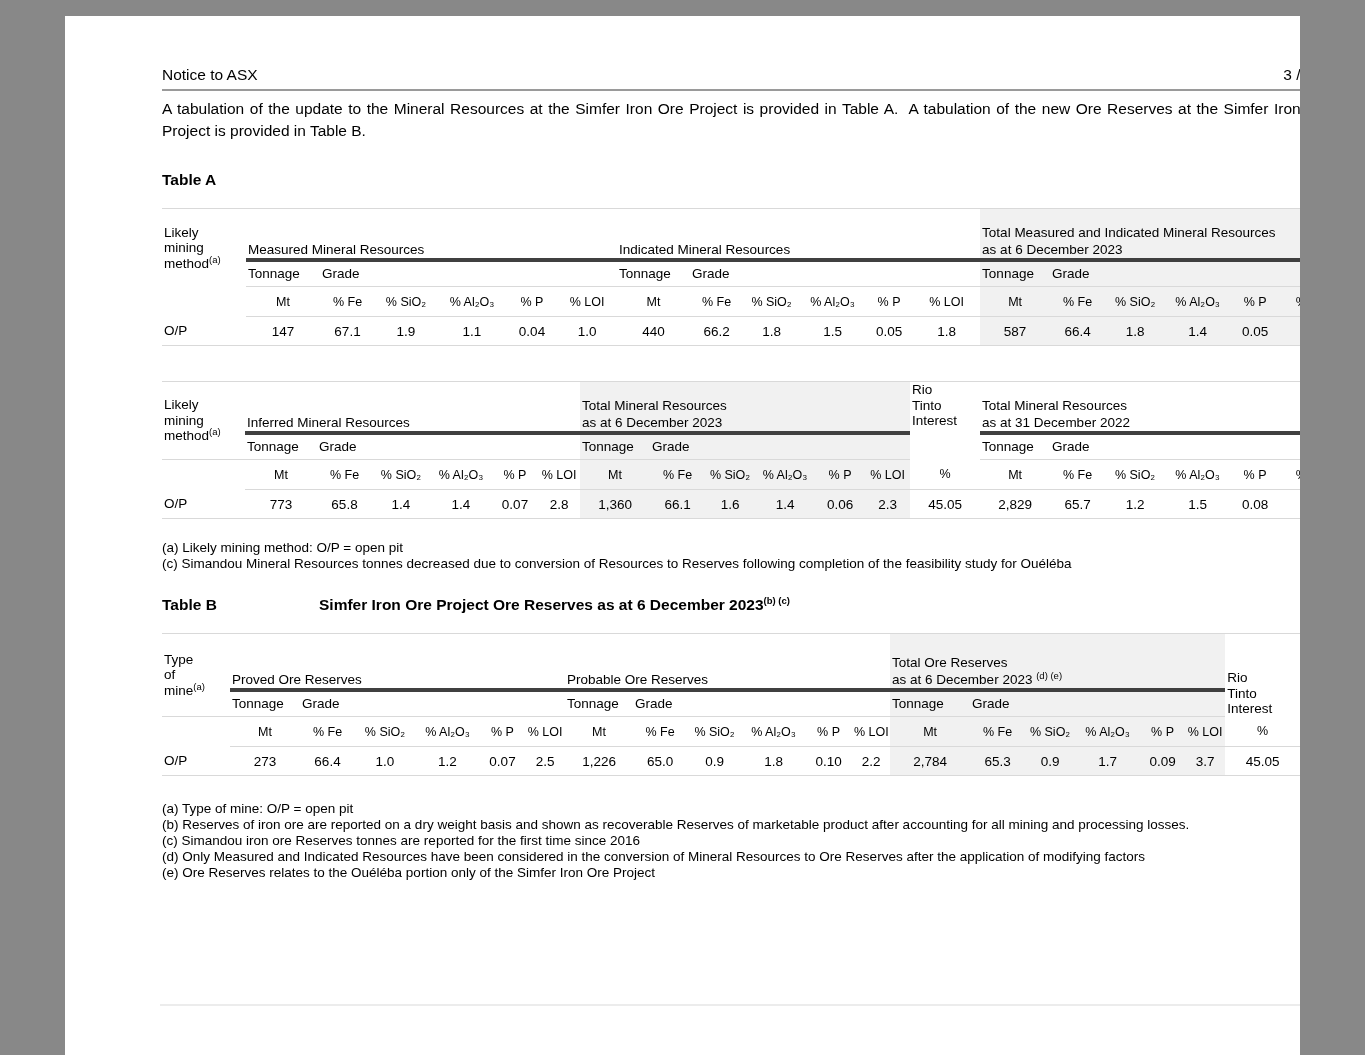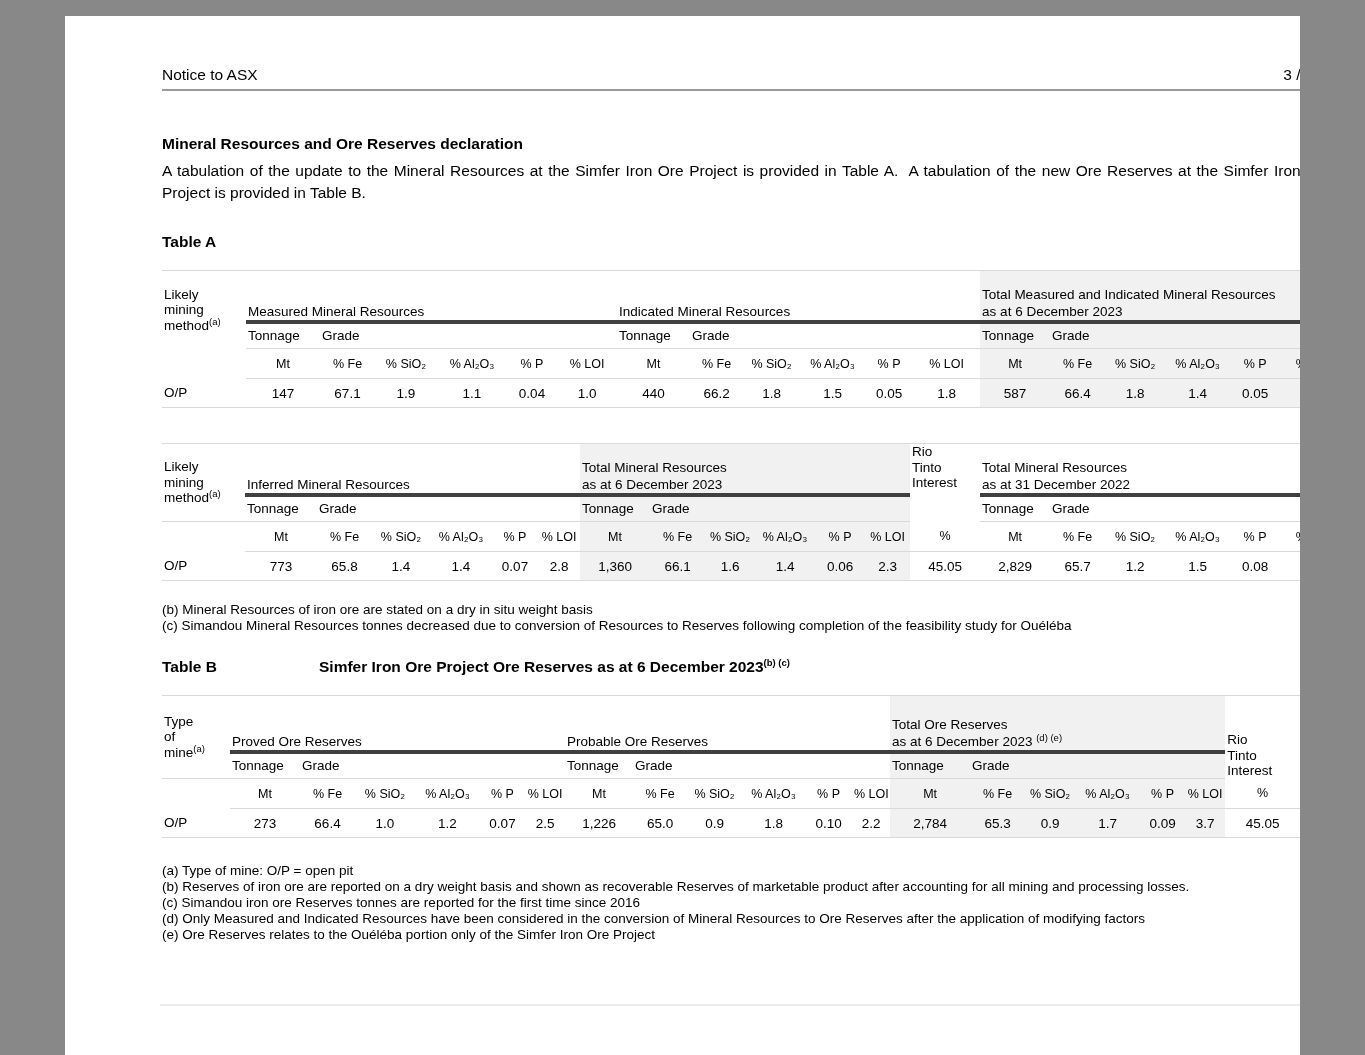--- a/index.html
+++ b/index.html
@@ -57,21 +57,20 @@
 
 <div class="page">
   <div class="content">
 
     <div class="hdr">
       <span>Notice to ASX</span>
       <span>3 / 34</span>
     </div>
     <div class="hdr-rule"></div>
 
-    <h2 class="doc-heading">Mineral Resources and Ore Reserves declaration</h2>
     <p class="intro-p">A tabulation of the update to the Mineral Resources at the Simfer Iron Ore Project is provided in Table A.&nbsp; A tabulation of the new Ore Reserves at the Simfer Iron Ore Project is provided in Table B.</p>
 
     <div class="caption">
       <span class="cap-label">Table A</span>
     </div>
 
     <table class="mrt" style="width:1184px">
       <colgroup>
         <col style="width:84px">
         <col style="width:74px">
@@ -254,21 +253,21 @@
         <td>65.7</td>
         <td>1.2</td>
         <td>1.5</td>
         <td>0.08</td>
         <td>3.0</td>
       </tr>
     </tbody>
       </table>
 
     <div class="footnotes">
-      <div>(b) Mineral Resources of iron ore are stated on a dry in situ weight basis</div>
+      <div>(a) Likely mining method: O/P = open pit</div>
       <div>(c) Simandou Mineral Resources tonnes decreased due to conversion of Resources to Reserves following completion of the feasibility study for Ouéléba</div>
     </div>
 
     <div class="caption" style="margin-top:24px">
       <span class="cap-label">Table B</span>
       <span class="cap-title"><span>Simfer Iron Ore Project Ore Reserves as at 6 December 2023</span><sup>(b) (c)</sup></span>
     </div>
 
     <table class="mrt" style="width:1233px">
       <colgroup>

